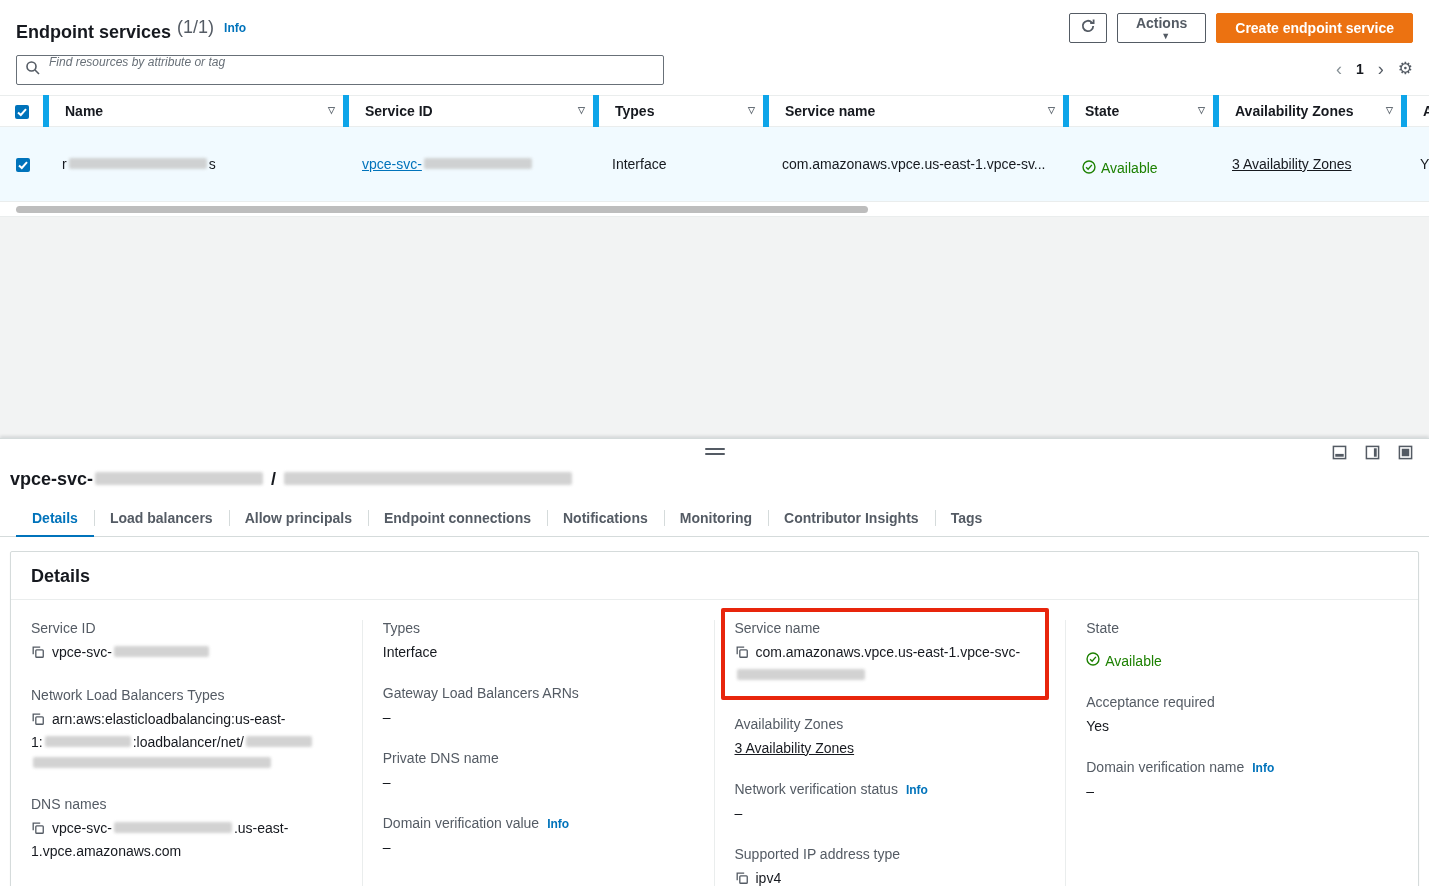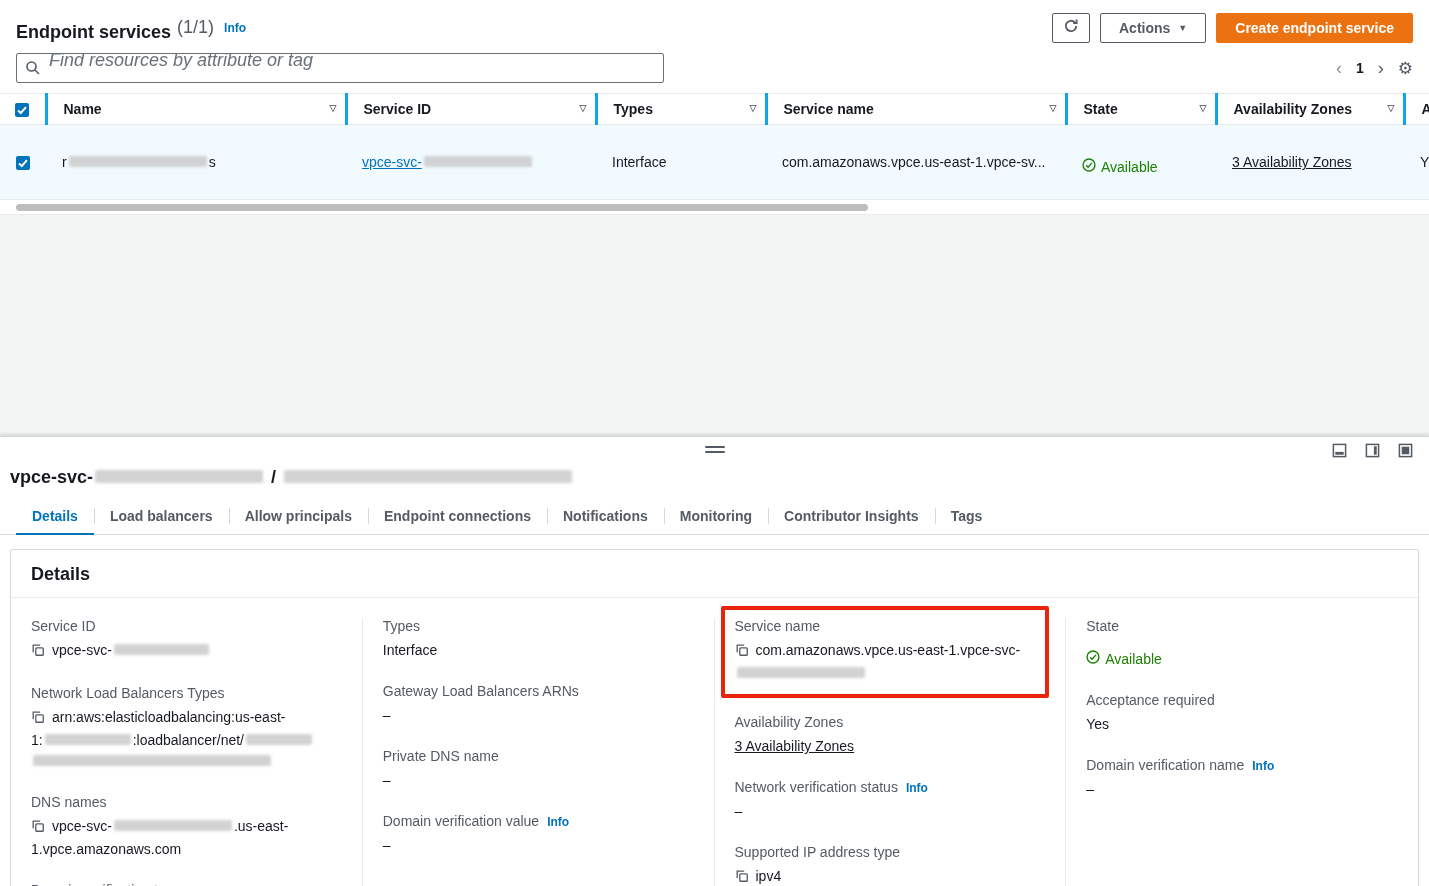--- a/index.html
+++ b/index.html
@@ -17,51 +17,51 @@
   .header-bar { display: flex; align-items: center; padding: 12px 16px 6px 16px; }
   .page-title { font-size: 18px; font-weight: 700; margin-top: 10px; }
   .page-count { font-size: 18px; font-weight: 400; color: #545b64; margin-left: 6px; }
   .info-link { color: #0073bb; font-size: 12px; font-weight: 700; margin-left: 10px; cursor: pointer; }
 
   .header-actions { margin-left: auto; display: flex; align-items: center; gap: 10px; }
   .btn {
     border: 1px solid #545b64; background: #fff; color: #545b64;
     font-weight: 700; font-size: 14px; font-family: inherit;
     padding: 5px 18px; border-radius: 2px; cursor: pointer; height: 30px;
-    display: inline-flex; align-items: center; justify-content: center;
+    display: inline-flex; align-items: center; justify-content: center; flex-direction: column;
   }
   .btn-icon-only { width: 38px; padding: 0; }
   .btn-primary { background: #ec7211; border-color: #ec7211; color: #fff; }
   .caret-icon { font-size: 9px; margin-left: 8px; }
 
   .search-row { display: flex; align-items: center; padding: 4px 16px 10px 16px; }
   .search-box { position: relative; width: 648px; }
   .search-box input {
     width: 100%; height: 30px; padding: 5px 10px 20px 32px;
     border: 1px solid #687078; border-radius: 2px;
-    font-family: inherit; font-size: 18px; color: #16191f; background: #fff;
+    font-family: inherit; font-size: 12px; color: #16191f; background: #fff;
   }
   .search-box input::placeholder { font-style: italic; color: #687078; }
   .search-glyph { position: absolute; left: 9px; top: 7px; }
 
   .pagination { margin-left: auto; display: flex; align-items: center; gap: 14px; }
   .chev { font-size: 18px; color: #879196; cursor: pointer; line-height: 1; }
   .chev.dark { color: #545b64; }
   .page-num { font-weight: 700; color: #16191f; cursor: pointer; }
   .gear-icon { font-size: 17px; color: #545b64; cursor: pointer; }
 
   
   .table-wrap { overflow: hidden; width: 1429px; }
   table { border-collapse: collapse; table-layout: fixed; width: 1470px; }
   thead th {
     border-top: 1px solid #eaeded; border-bottom: 1px solid #eaeded;
     font-weight: 700; text-align: left; padding: 7px 24px 7px 16px;
     position: relative; white-space: nowrap; cursor: pointer;
   }
-  thead th + th { border-left: 3px solid #0ea5e9; }
+  thead th + th { border-left: 6px solid #0ea5e9; }
   .filter-icon {
     position: absolute; right: 8px; top: 9px;
     font-size: 9px; color: #687078;
   }
   tbody td { padding: 24px 16px; white-space: nowrap; overflow: hidden; }
   tr.selected td { background: #f1faff; border-bottom: 1px solid #eaeded; }
   .cb-cell { width: 46px; text-align: center; padding: 7px 0 !important; }
 
   .checkbox {
     width: 14px; height: 14px; background: #0073bb; border-radius: 2px;

